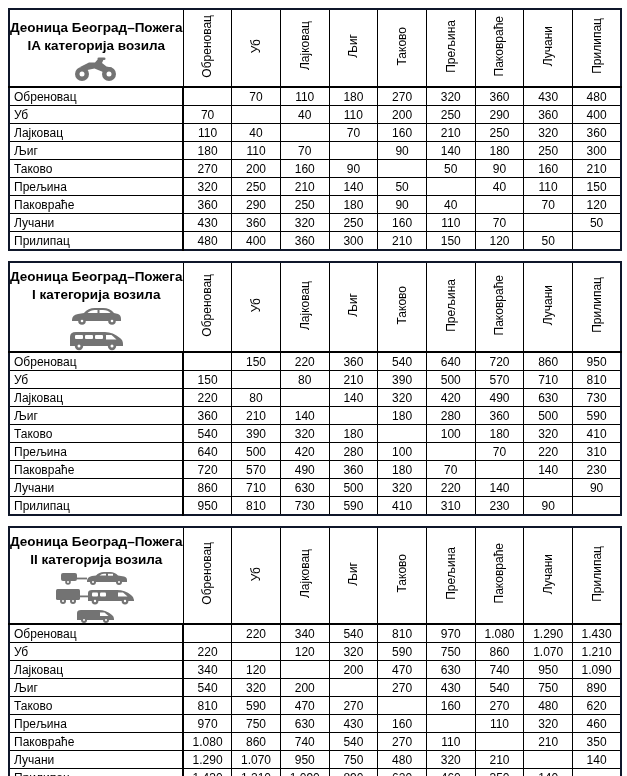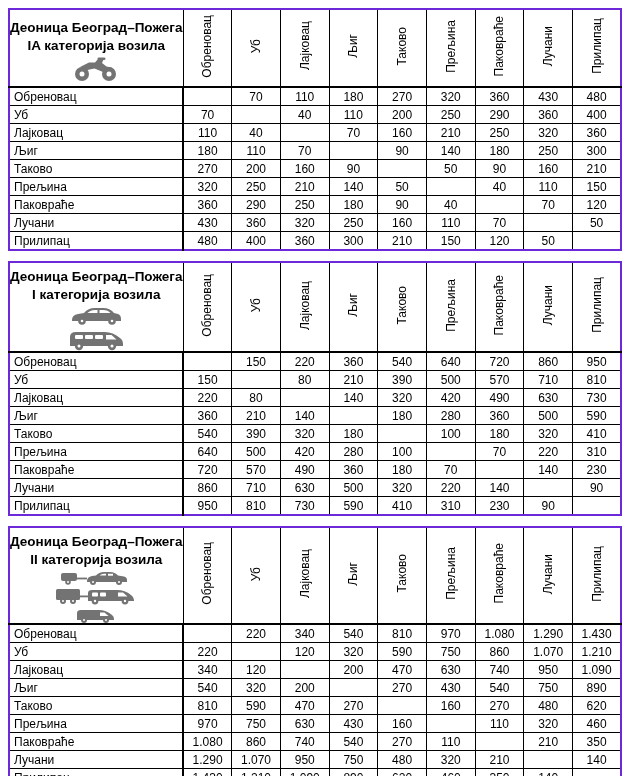--- a/index.html
+++ b/index.html
@@ -12,21 +12,21 @@
   .page{
     box-sizing:border-box;
     width:627px;height:776px;
     padding:8px 7px 4px 8px;
     display:flex;flex-direction:column;gap:10px;
   }
   table.toll{
     border-collapse:collapse;
     table-layout:fixed;
     width:612px;
-    border:2px solid #6d28d9;
+    border:2px solid #0f172a;
   }
   table.toll th, table.toll td{
     border:1px solid #000;
     padding:0;
     overflow:hidden;
   }
   table.toll thead th{
     border-bottom:2px solid #000;
     vertical-align:middle;
     text-align:center;

